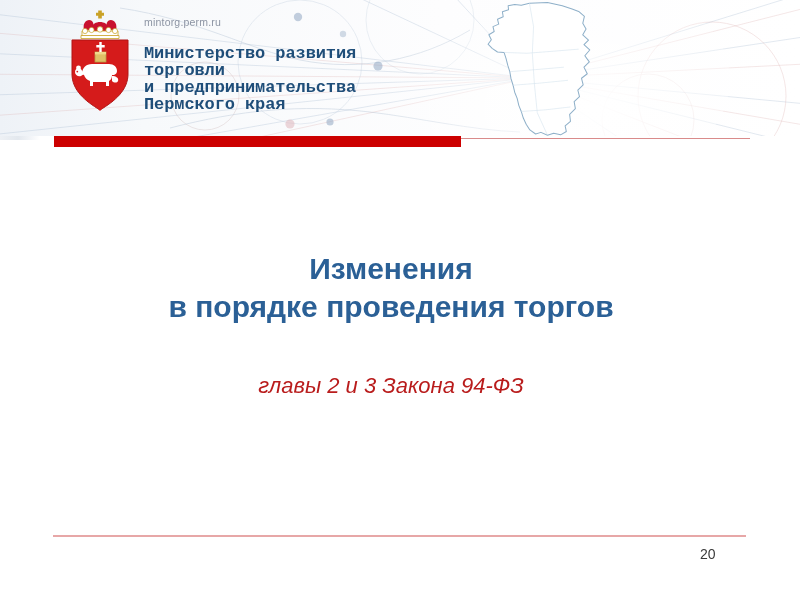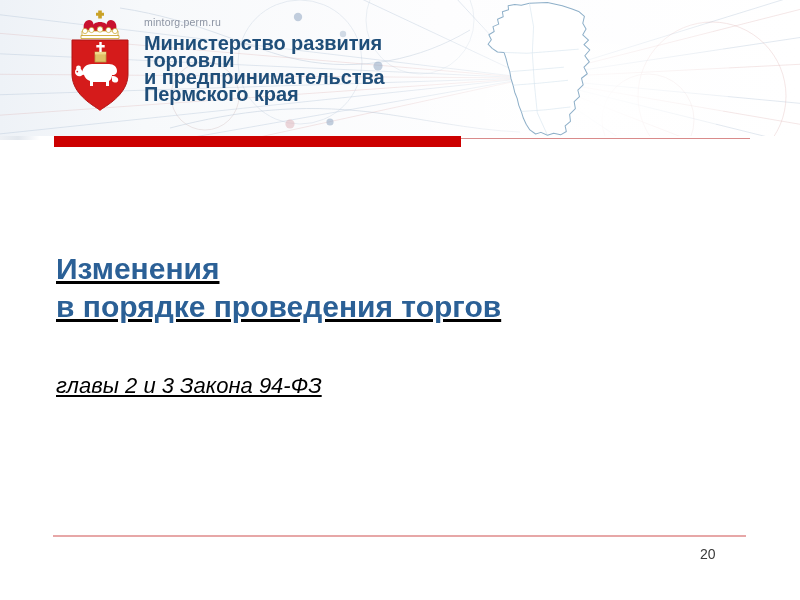--- a/index.html
+++ b/index.html
@@ -66,25 +66,25 @@
     left: 144px;
     top: 16px;
     width: 260px;
   }
   .brand-url {
     font-family: "Liberation Sans", sans-serif;
     font-size: 10.5px;
     color: #8c94a3;
     letter-spacing: .2px;
     line-height: 13px;
-    margin-bottom: 6px;
+    margin-bottom: 16px;
   }
   .brand-name {
-    font-family: Liberation Sans, sans-serif;
-    font-size: 20px;
+    font-family: Liberation Mono, monospace;
+    font-size: 17px;
     font-weight: bold;
     color: #1f4e79;
     line-height: 17px;
     letter-spacing: -0.1px;
     white-space: pre-line;
   }
 
   
   .rule-thick {
     position: absolute;
@@ -99,41 +99,40 @@
     left: 461px;
     top: 138px;
     width: 289px;
     height: 1px;
     background: #d98b8b;
   }
 
   
   .title-wrap {
     position: absolute;
-    left: 56px;
+    left: 46px;
     top: 250px;
     width: 690px;
-    text-align: left;
-    text-decoration: underline;
+    text-align: center;
   }
   .title {
     font-family: "Liberation Sans", sans-serif;
     font-size: 30px;
     font-weight: bold;
     color: #2b6096;
     line-height: 38px;
     white-space: pre-line;
     margin: 0;
   }
   .subtitle {
     font-family: "Liberation Sans", sans-serif;
     font-size: 22px;
     font-style: italic;
     font-weight: normal;
-    color: #000000;
+    color: #b91c1c;
     line-height: 28px;
     margin: 0;
     padding-top: 46px;
   }
 
   
   .footer-rule {
     position: absolute;
     left: 53px;
     top: 535px;

